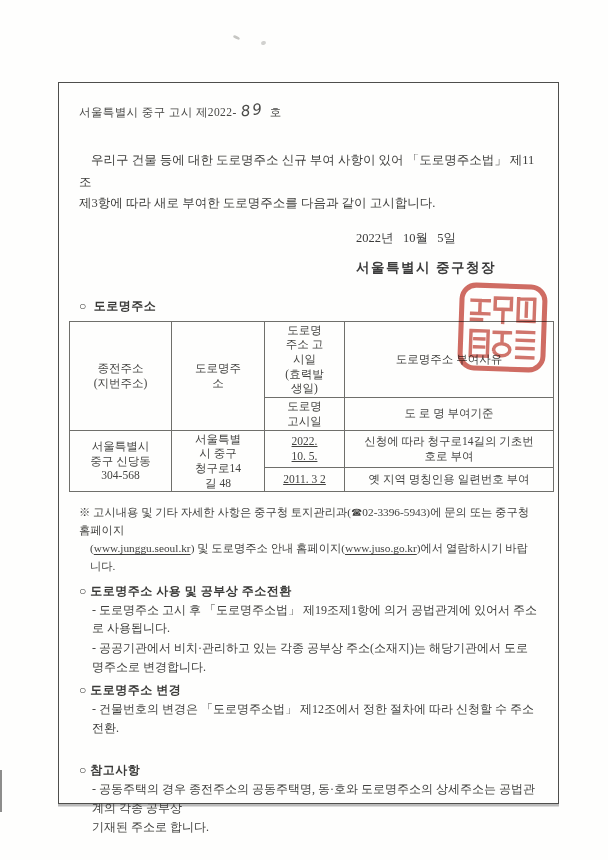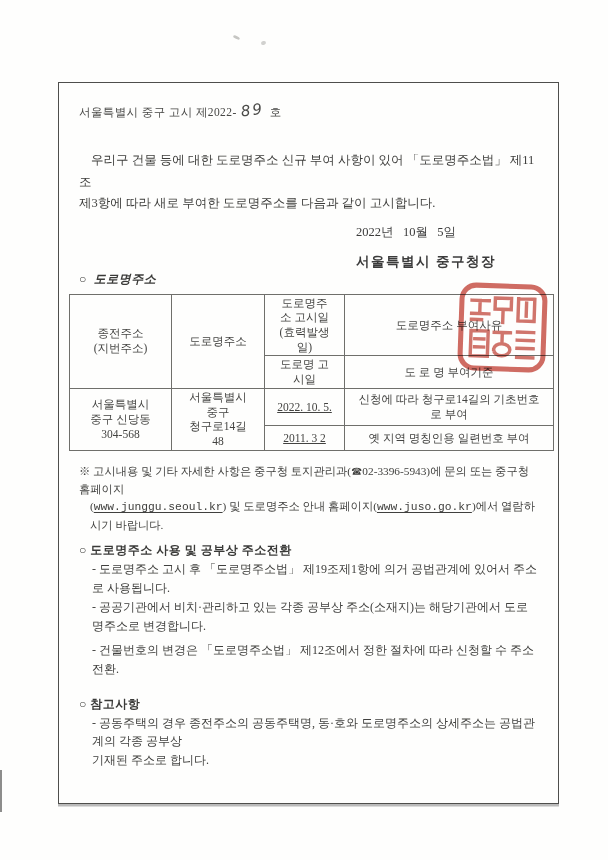--- a/index.html
+++ b/index.html
@@ -42,62 +42,62 @@
   }
   .title{
     margin-top:38px;text-align:center;
     font-size:19px;font-weight:bold;letter-spacing:2px;
     color:#38383a;white-space:pre;
   }
   .body-par{
     margin-top:30px;font-size:12.5px;line-height:1.72;
     white-space:pre-line;text-indent:12px;color:#3c3c3a;
   }
-  .date-sig{margin-top:9px;margin-left:277px;position:relative;}
+  .date-sig{margin-top:15px;margin-left:277px;position:relative;}
   .date{font-size:12.5px;white-space:pre;}
   .signer{margin-top:12px;font-size:13.5px;font-weight:bold;letter-spacing:1.5px;white-space:pre;}
 
   .seal{
     position:absolute;left:397px;top:198px;width:93px;height:93px;
     transform:rotate(2deg);
     mix-blend-mode:multiply;
     opacity:.88;
   }
 
   .sec-heading{font-size:12px;font-weight:bold;letter-spacing:.5px;color:#3a3a38;white-space:pre;}
-  .sec-heading.first{font-style:italic;}
+  .sec-heading.first{margin-top:21px;}
 
   table.addr{
     margin:6px 0 0 -10px;
     width:484px;
     border-collapse:collapse;
     table-layout:fixed;
   }
   table.addr td,table.addr th{
     border:1.2px solid #6f6f6b;
     font-weight:normal;
     font-size:11.5px;line-height:1.28;
     text-align:center;vertical-align:middle;
-    padding:1px 12px;
+    padding:1px 18px;
     white-space:pre-line;
     color:#434341;
     box-sizing:border-box;
   }
   th.small-top{font-size:9px;line-height:1.2;border-bottom-style:dotted;}
   th.dotted-bottom{border-bottom-style:dotted;}
   td.reason{text-align:left;padding-left:6px;}
   td.date-cell{white-space:pre;text-decoration:underline;}
 
   .footnote{margin-top:12px;font-size:11.3px;line-height:1.58;color:#40403e;}
   .footnote .cont{padding-left:11px;}
-  .url{text-decoration:underline;text-underline-offset:2px;font-family:Liberation Mono, monospace;}
+  .url{text-decoration:underline;text-underline-offset:2px;}
 
   .sections{margin-top:7px;}
   .sec-block{margin-top:6px;}
-  .sec-block.gap{margin-top:17px;}
+  .sec-block.gap{margin-top:25px;}
   .sec-item{
     font-size:12px;line-height:1.55;
     padding-left:13px;margin-top:1px;
     white-space:pre-line;color:#40403e;
   }
 </style>
 </head>
 <body>
 
 <div class="page">
@@ -175,20 +175,21 @@
         <div class="cont"><span>(</span><span class="url">www.junggu.seoul.kr</span><span>) 및 도로명주소 안내 홈페이지(</span><span class="url">www.juso.go.kr</span><span>)에서 열람하시기 바랍니다.</span></div>
       </div>
 
       <div class="sections">
         <div class="sec-block">
           <div class="sec-heading">○ 도로명주소 사용 및 공부상 주소전환</div>
           <div class="sec-item">- 도로명주소 고시 후 「도로명주소법」 제19조제1항에 의거 공법관계에 있어서 주소로 사용됩니다.</div>
           <div class="sec-item">- 공공기관에서 비치·관리하고 있는 각종 공부상 주소(소재지)는 해당기관에서 도로명주소로 변경합니다.</div>
         </div>
         <div class="sec-block">
+          <div class="sec-heading">○ 도로명주소 변경</div>
           <div class="sec-item">- 건물번호의 변경은 「도로명주소법」 제12조에서 정한 절차에 따라 신청할 수 주소전환.</div>
         </div>
         <div class="sec-block gap">
           <div class="sec-heading">○ 참고사항</div>
           <div class="sec-item">- 공동주택의 경우 종전주소의 공동주택명, 동·호와 도로명주소의 상세주소는 공법관계의 각종 공부상
 기재된 주소로 합니다.</div>
         </div>
       </div>
 
     </div>

